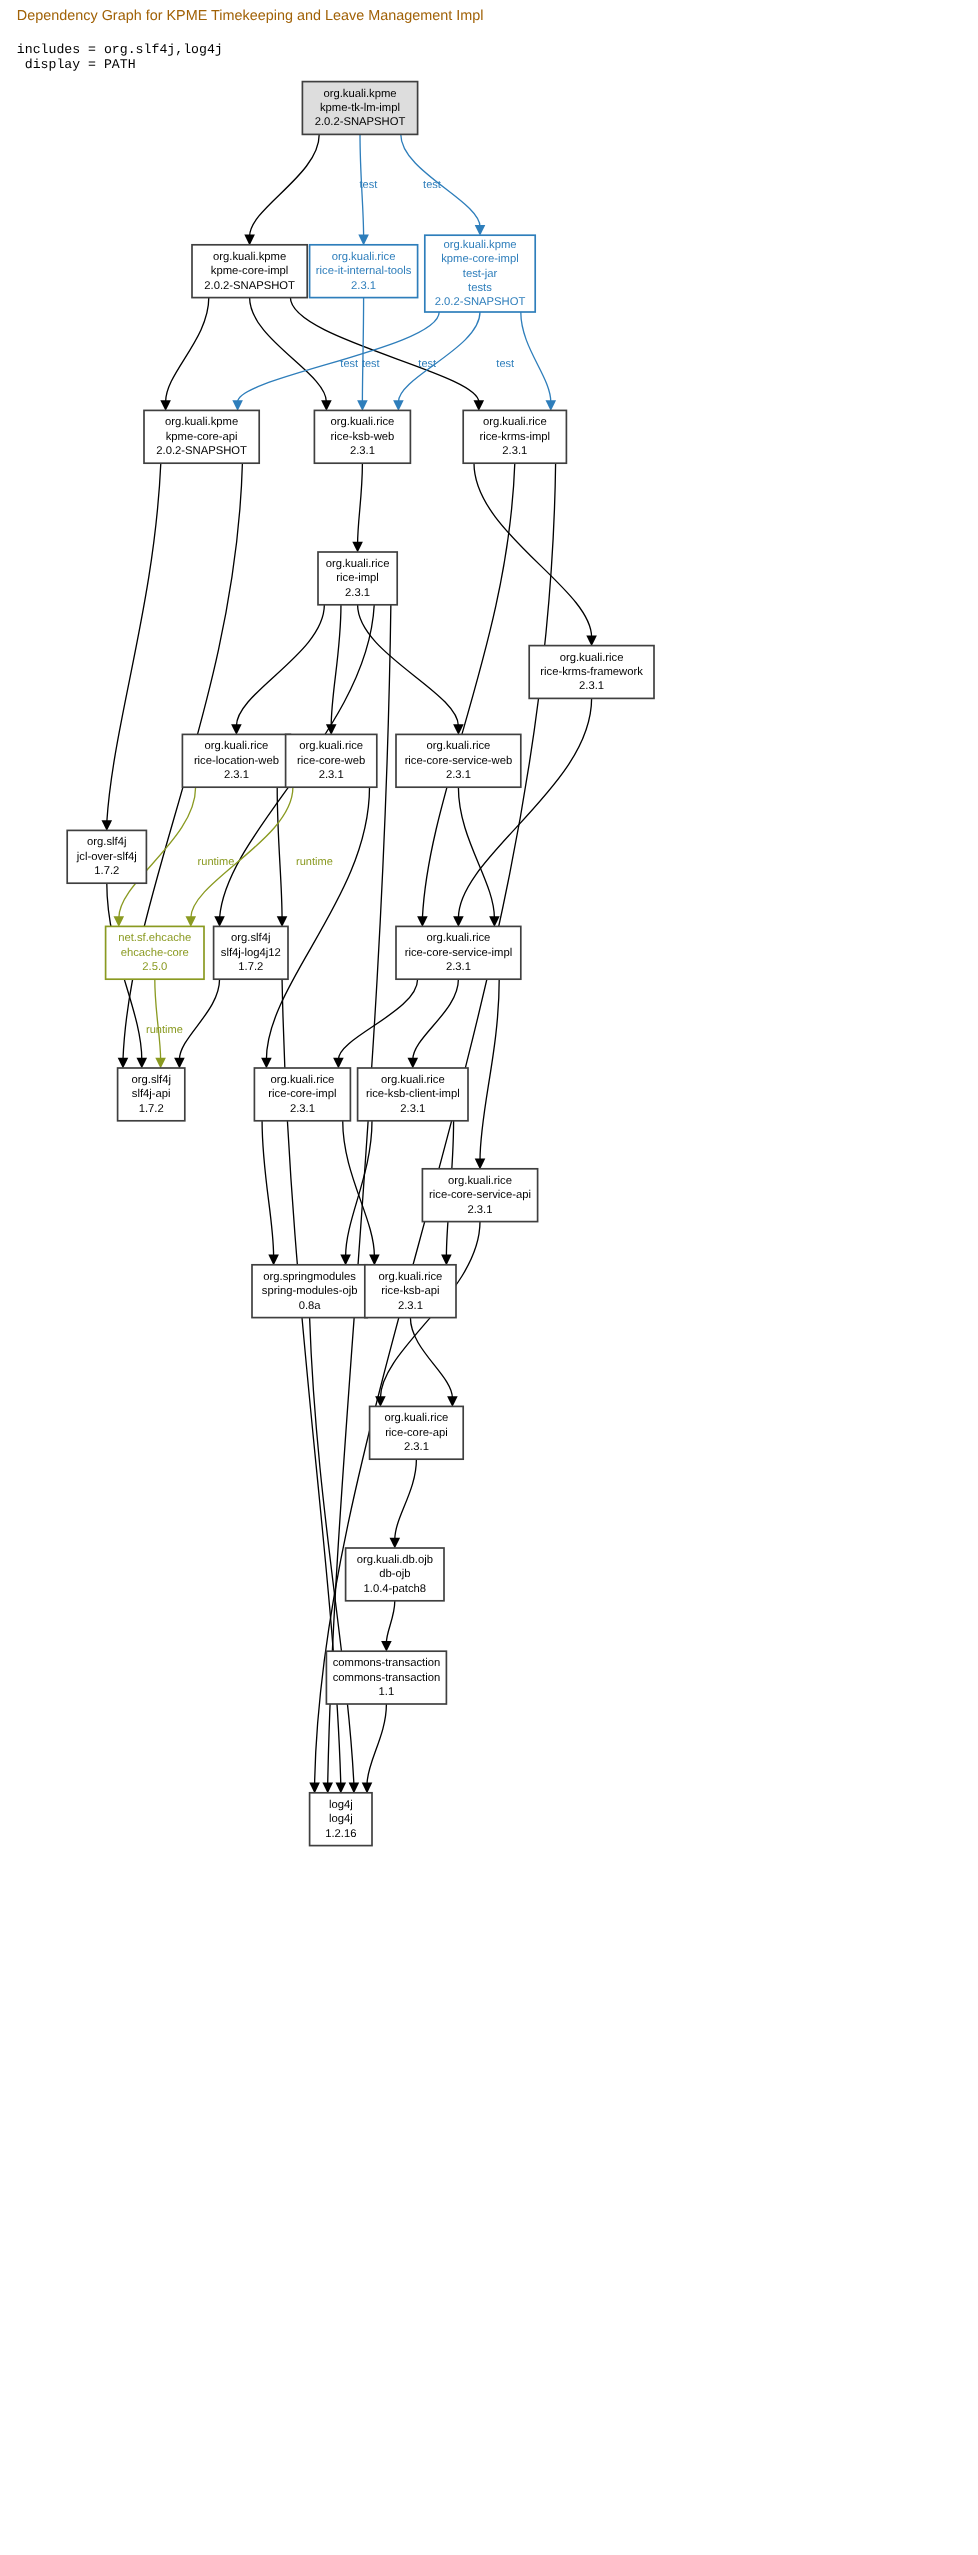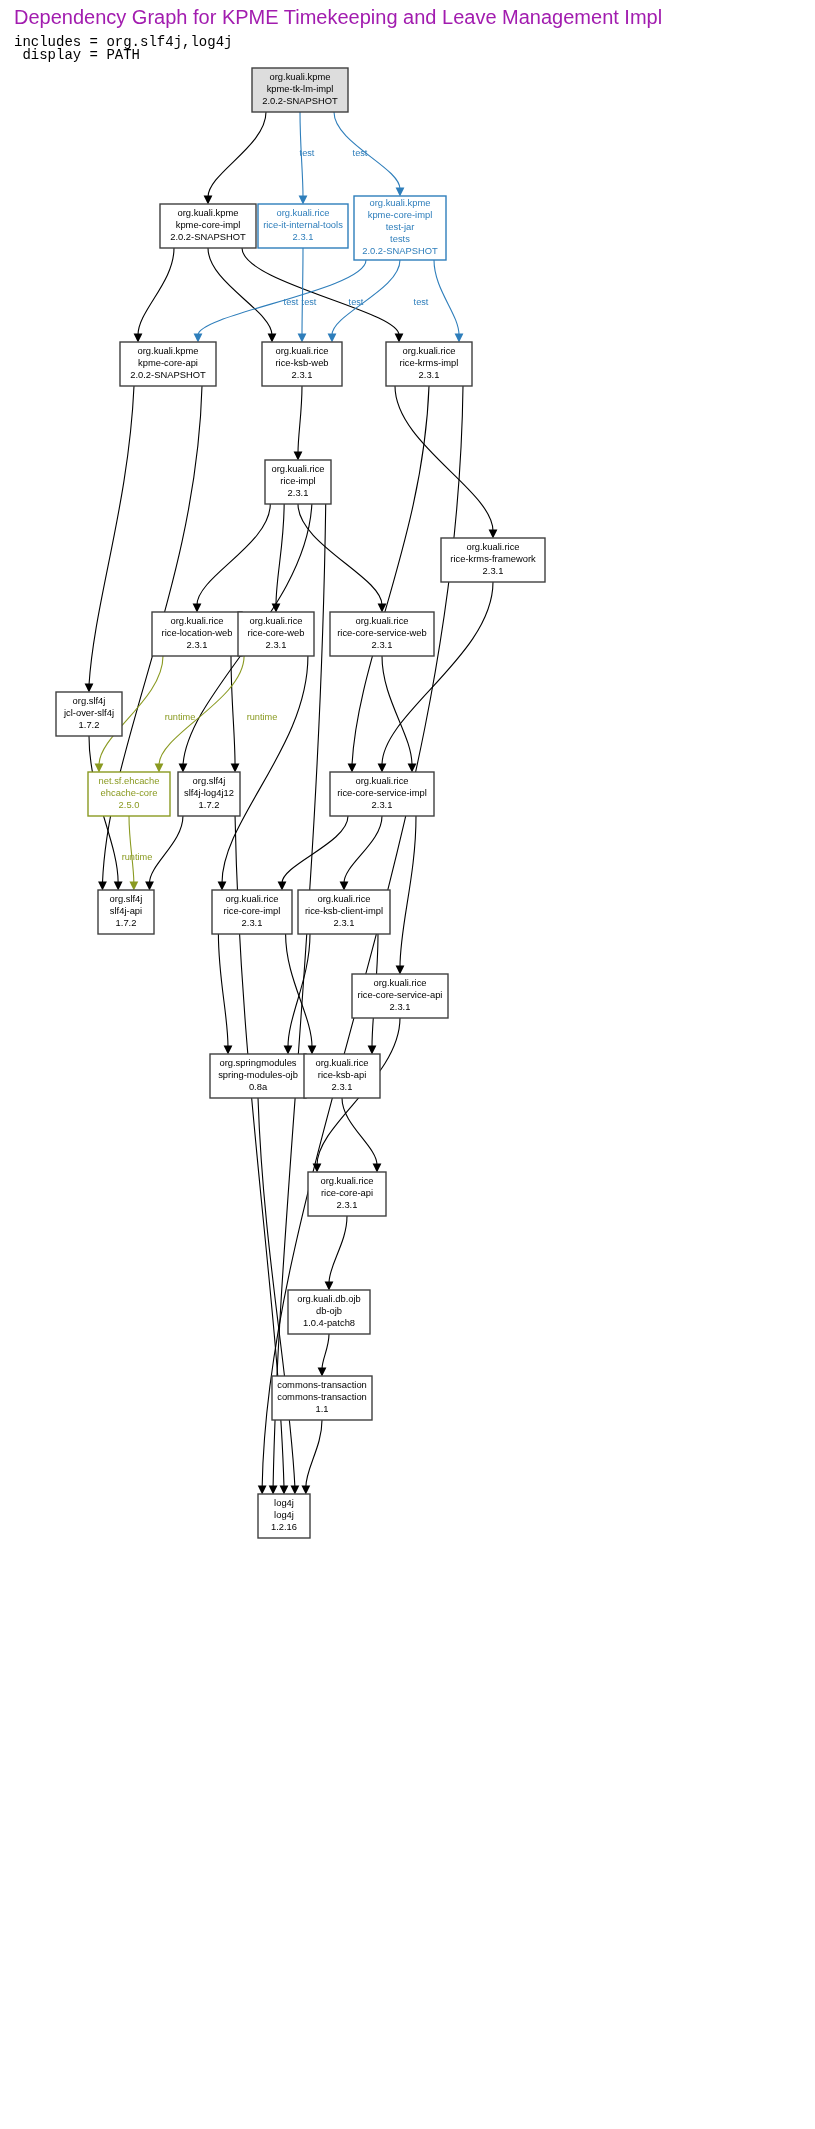--- a/index.html
+++ b/index.html
@@ -11,30 +11,30 @@
     width: 815px;
     height: 2129px;
     position: relative;
     font-family: "Liberation Sans", sans-serif;
     overflow: hidden;
   }
   #graph-title {
     position: absolute;
     left: 14px;
     top: 6px;
-    font-size: 20px;
-    color: #a21caf;
+    font-size: 12px;
+    color: #a16207;
     white-space: nowrap;
     font-family: "Liberation Sans", sans-serif;
   }
   #graph-legend {
     position: absolute;
     left: 14px;
     top: 36px;
-    font-size: 14px;
+    font-size: 11px;
     line-height: 13px;
     color: #000000;
     font-family: "Liberation Mono", monospace;
     white-space: pre;
   }
   #graph-canvas {
     position: absolute;
     left: 0;
     top: 0;
     width: 815px;

